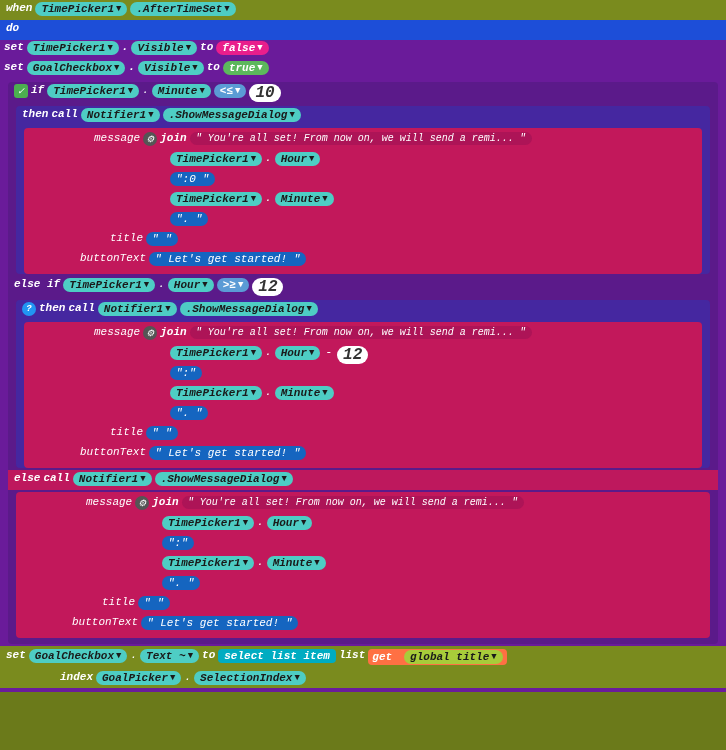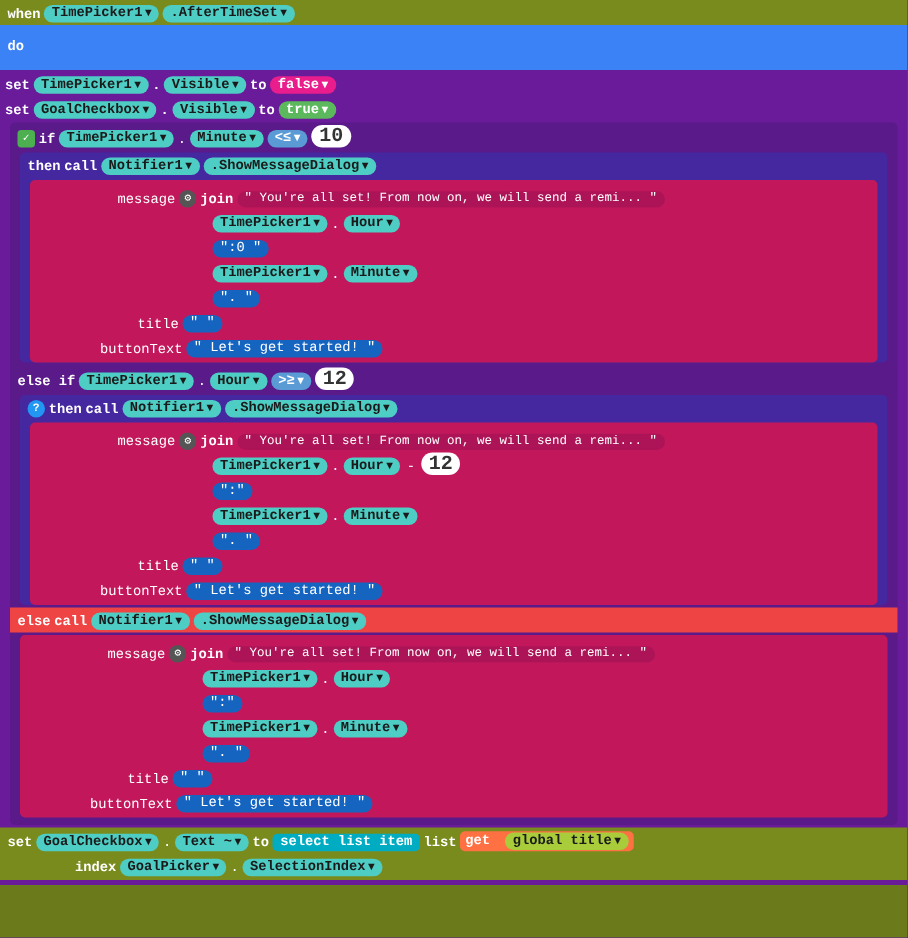--- a/index.html
+++ b/index.html
@@ -95,25 +95,26 @@
       width: 14px;
       height: 14px;
       display: inline-flex;
       align-items: center;
       justify-content: center;
       font-size: 9px;
     }
 
     .row-line {
       display: flex;
-      align-items: flex-end;
+      align-items: flex-start;
       gap: 3px;
       padding: 1px 4px;
       flex-wrap: wrap;
       min-height: 20px;
+      font-style: italic;
     }
   </style>
 </head>
 <body>
 
 <div class="block-container">
 
   <div class="row-line" style="background:#7a8b1e; padding:2px 6px;">
     <span class="label">when</span>
     <span class="pill pill-teal">
@@ -121,21 +122,21 @@
       <span class="dropdown-arrow">▼</span>
     </span>
     <span class="pill pill-teal">
       <span>.AfterTimeSet</span>
       <span class="dropdown-arrow">▼</span>
     </span>
   </div>
 
   <div style="background:#6a1b9a; padding-bottom:4px;">
 
-    <div class="row-line" style="background:#3b82f6; padding:12px 6px;">
+    <div class="row-line" style="background:#1d4ed8; padding:2px 6px;">
       <span class="label">do</span>
     </div>
 
     <div class="row-line indent1" style="background:#6a1b9a;">
       <span class="label">set</span>
       <span class="pill pill-teal">
         <span>TimePicker1</span>
         <span class="dropdown-arrow">▼</span>
       </span>
       <span style="color:white; font-weight:bold;">.</span>
@@ -331,21 +332,21 @@
             <span class="string-val" style="background:#1565c0;">" "</span>
           </div>
           <div class="row-line" style="padding-left:50px;">
             <span style="color:white; font-size:11px;">buttonText</span>
             <span class="string-val" style="background:#1565c0;">" Let's get started! "</span>
           </div>
         </div>
 
       </div>
 
-      <div class="row-line" style="padding:2px 6px; background:#ef4444;">
+      <div class="row-line" style="padding:2px 6px; background:#be185d;">
         <span class="label">else</span>
         <span class="label">call</span>
         <span class="pill pill-teal">
           <span>Notifier1</span>
           <span class="dropdown-arrow">▼</span>
         </span>
         <span class="pill pill-teal">
           <span>.ShowMessageDialog</span>
           <span class="dropdown-arrow">▼</span>
         </span>

